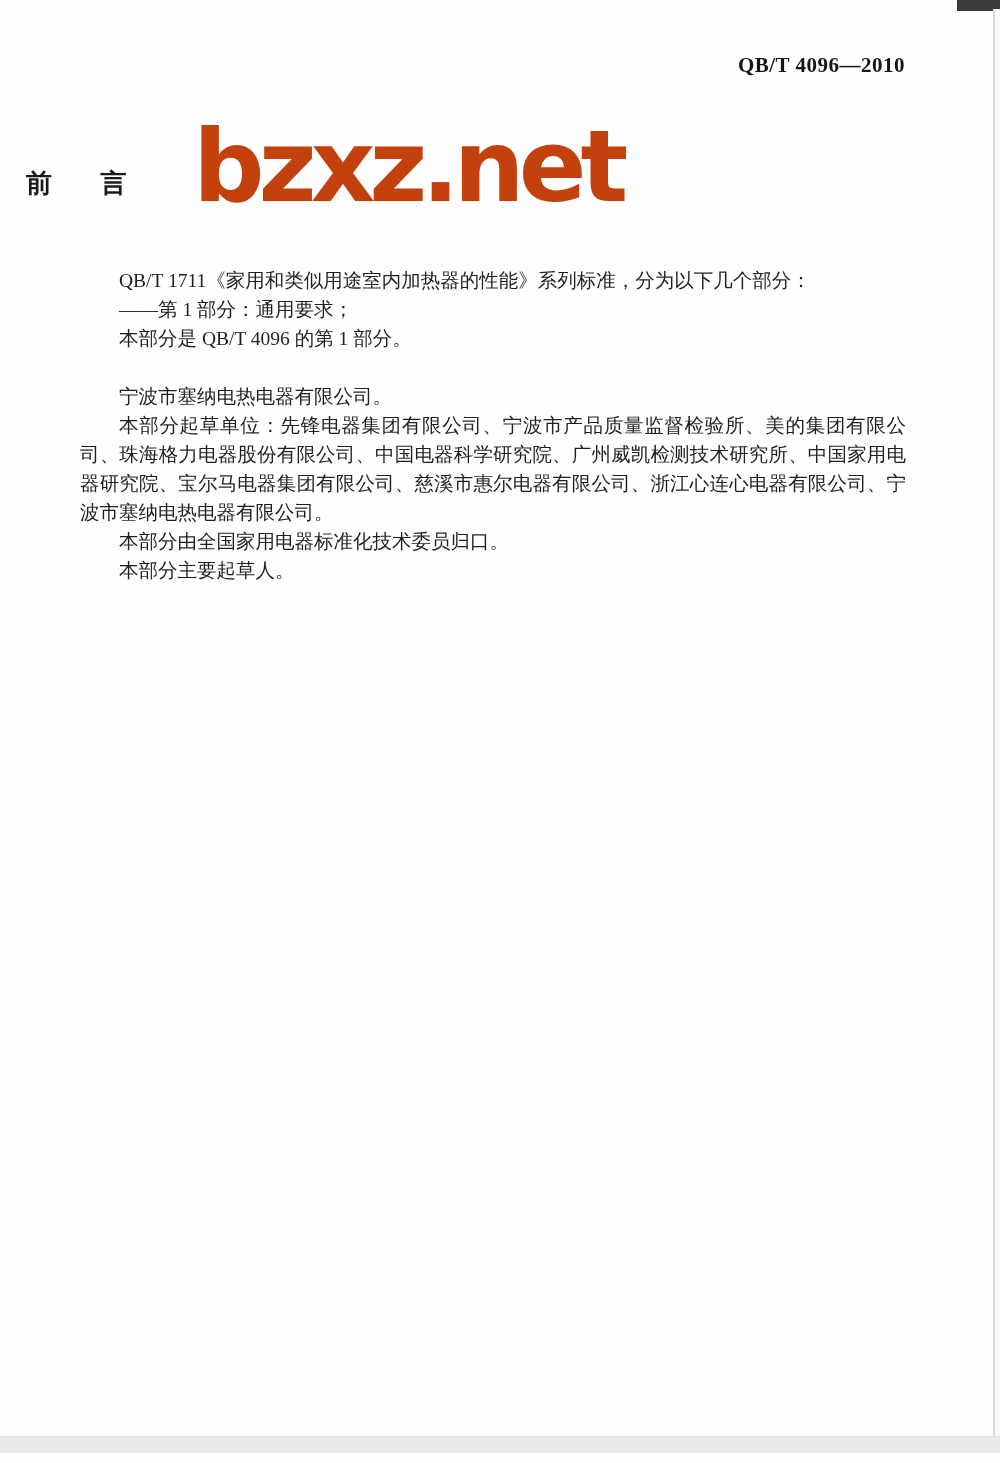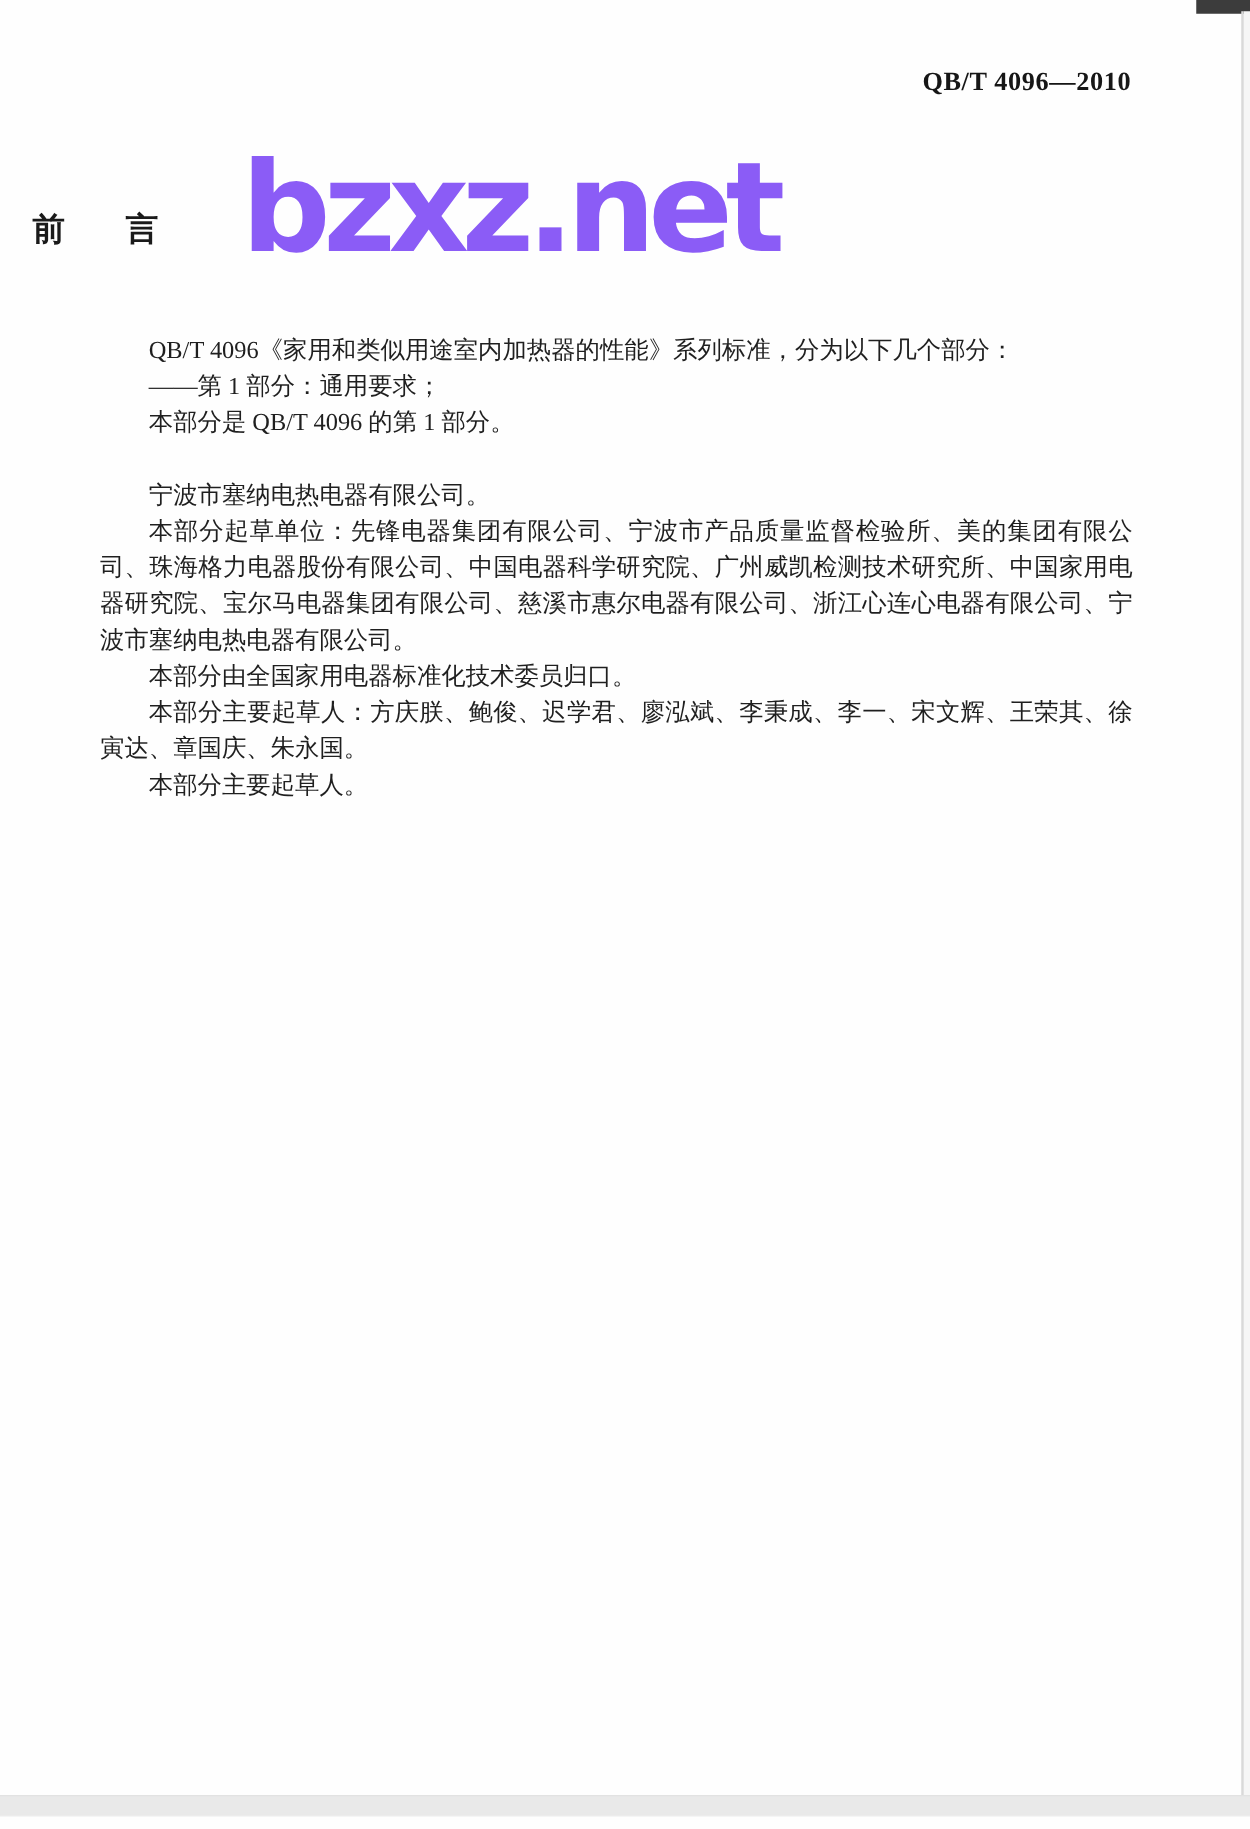--- a/index.html
+++ b/index.html
@@ -66,21 +66,21 @@
 
   
   .watermark {
     position: absolute;
     left: 193px;
     top: 108px;
     font-family: "DejaVu Sans", "Liberation Sans", sans-serif;
     font-weight: bold;
     font-size: 100px;
     letter-spacing: -6px;
-    color: #8b5cf6;
+    color: #c2410c;
     user-select: none;
     z-index: 0;
   }
 
   
   .doc-title {
     position: absolute;
     left: 0;
     top: 166px;
     width: 980px;
@@ -122,23 +122,22 @@
   <div class="right-edge-line"></div>
   <div class="bottom-band"></div>
 
   <div class="watermark">bzxz.net</div>
 
   <div class="doc-header">QB/T 4096—2010</div>
 
   <div class="doc-title">前 言</div>
 
   <div class="body-text">
-    <p>QB/T 4096《家用和类似用途室内加热器的性能》系列标准，分为以下几个部分：</p>
+    <p>QB/T 1711《家用和类似用途室内加热器的性能》系列标准，分为以下几个部分：</p>
     <p>——第 1 部分：通用要求；</p>
     <p>本部分是 QB/T 4096 的第 1 部分。</p>
     <p class="gap-before">宁波市塞纳电热电器有限公司。</p>
     <p>本部分起草单位：先锋电器集团有限公司、宁波市产品质量监督检验所、美的集团有限公司、珠海格力电器股份有限公司、中国电器科学研究院、广州威凯检测技术研究所、中国家用电器研究院、宝尔马电器集团有限公司、慈溪市惠尔电器有限公司、浙江心连心电器有限公司、宁波市塞纳电热电器有限公司。</p>
     <p>本部分由全国家用电器标准化技术委员归口。</p>
-    <p>本部分主要起草人：方庆朕、鲍俊、迟学君、廖泓斌、李秉成、李一、宋文辉、王荣其、徐寅达、章国庆、朱永国。</p>
     <p>本部分主要起草人。</p>
   </div>
 
 </div>
 
 </body></html>

